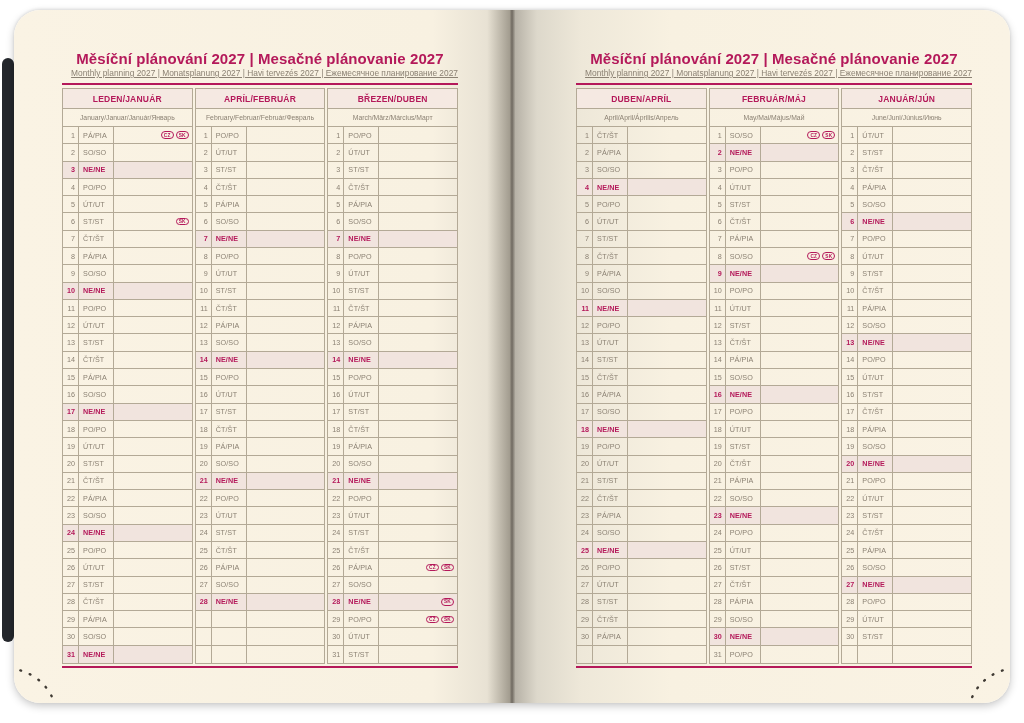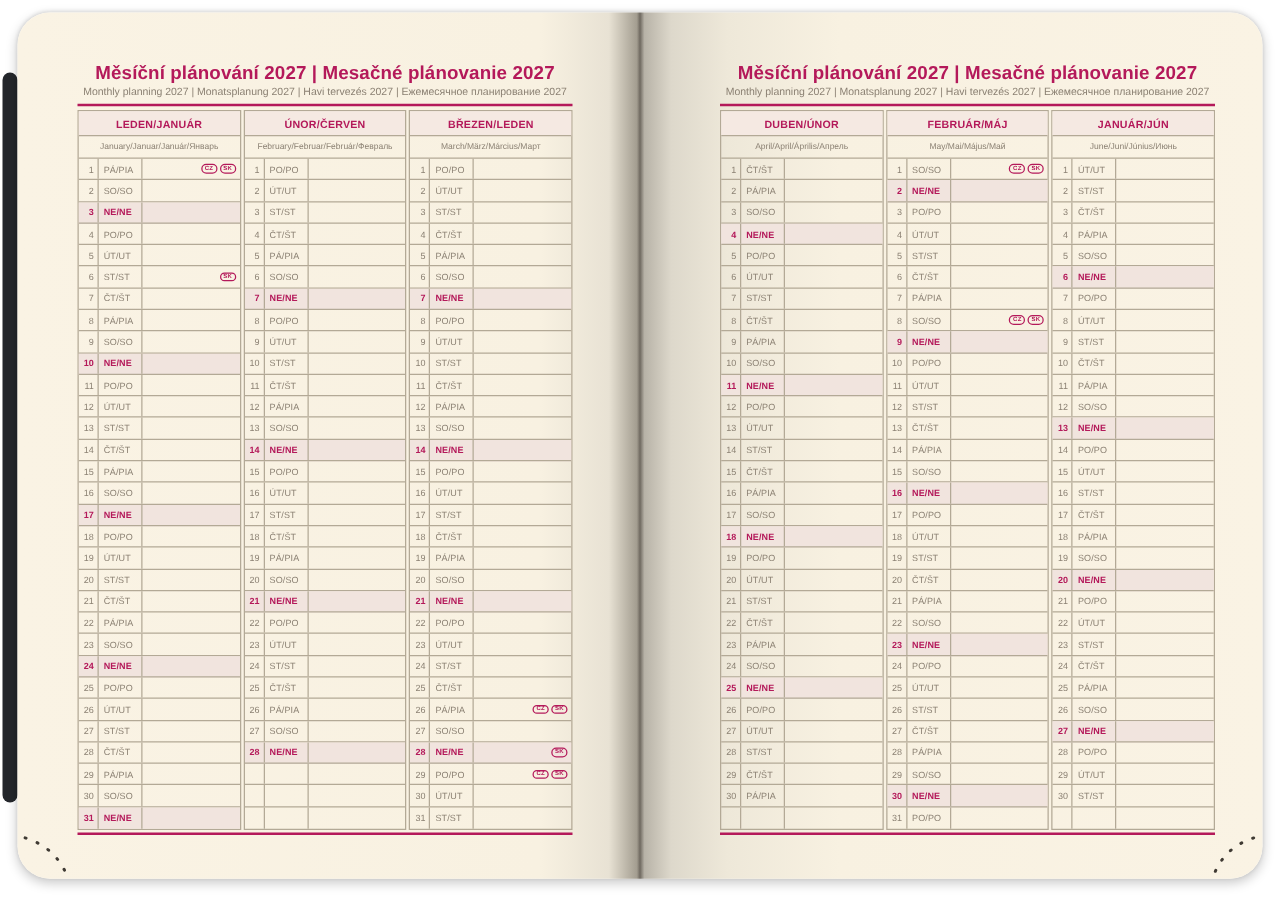--- a/index.html
+++ b/index.html
@@ -31,22 +31,22 @@
     box-shadow:0 3px 9px rgba(0,0,0,0.22), 0 -1px 3px rgba(0,0,0,0.10);
   }
   .page{position:absolute;top:40px;width:396px;}
   .page.left{left:48px;}
   .page.right{left:562px;}
   .ptitle{
     text-align:center;font-size:15px;font-weight:bold;color:var(--accent);
     line-height:17px;letter-spacing:0.1px;white-space:nowrap;
   }
   .psub{
-    text-align:center;font-size:8.4px;color:var(--text);
-    line-height:11px;margin-top:1px;white-space:nowrap;
+    text-align:right;font-size:8.4px;color:var(--text);
+    line-height:11px;margin-top:1px;white-space:nowrap;text-decoration:underline;
   }
   .rule{height:2px;background:var(--accent);margin-top:4px;}
   .months-row{display:flex;gap:2px;margin-top:3px;}
   .month{flex:1;border:1px solid var(--border);background:transparent;}
   .mhead{
     height:20px;line-height:20px;text-align:center;
     background:var(--head-bg);border-bottom:1px solid var(--border);
     color:var(--accent);font-weight:bold;font-size:8.5px;letter-spacing:0.2px;
     white-space:nowrap;overflow:hidden;
   }
@@ -245,21 +245,21 @@
               <div class="c c-note"></div>
             </div>
             <div class="mrow sun">
               <div class="c c-num">31</div>
               <div class="c c-day">NE/NE</div>
               <div class="c c-note"></div>
             </div>
           </div>
       </div>
       <div class="month">
-        <div class="mhead">ÚNOR/ČERVEN</div>
+        <div class="mhead">APRÍL/FEBRUÁR</div>
         <div class="msub">February/Februar/Február/Февраль</div>
         <div class="mrows">
             <div class="mrow">
               <div class="c c-num">1</div>
               <div class="c c-day">PO/PO</div>
               <div class="c c-note"></div>
             </div>
             <div class="mrow">
               <div class="c c-num">2</div>
               <div class="c c-day">ÚT/UT</div>
@@ -406,21 +406,21 @@
               <div class="c c-note"></div>
             </div>
             <div class="mrow">
               <div class="c c-num"></div>
               <div class="c c-day"></div>
               <div class="c c-note"></div>
             </div>
           </div>
       </div>
       <div class="month">
-        <div class="mhead">BŘEZEN/LEDEN</div>
+        <div class="mhead">BŘEZEN/DUBEN</div>
         <div class="msub">March/März/Március/Март</div>
         <div class="mrows">
             <div class="mrow">
               <div class="c c-num">1</div>
               <div class="c c-day">PO/PO</div>
               <div class="c c-note"></div>
             </div>
             <div class="mrow">
               <div class="c c-num">2</div>
               <div class="c c-day">ÚT/UT</div>
@@ -584,21 +584,21 @@
     </div>
     <div class="bottom-rule"></div>
   </div>
 
   <div class="page right">
     <div class="ptitle">Měsíční plánování 2027 | Mesačné plánovanie 2027</div>
     <div class="psub">Monthly planning 2027 | Monatsplanung 2027 | Havi tervezés 2027 | Ежемесячное планирование 2027</div>
     <div class="rule"></div>
     <div class="months-row">
       <div class="month">
-        <div class="mhead">DUBEN/ÚNOR</div>
+        <div class="mhead">DUBEN/APRÍL</div>
         <div class="msub">April/April/Április/Апрель</div>
         <div class="mrows">
             <div class="mrow">
               <div class="c c-num">1</div>
               <div class="c c-day">ČT/ŠT</div>
               <div class="c c-note"></div>
             </div>
             <div class="mrow">
               <div class="c c-num">2</div>
               <div class="c c-day">PÁ/PIA</div>

